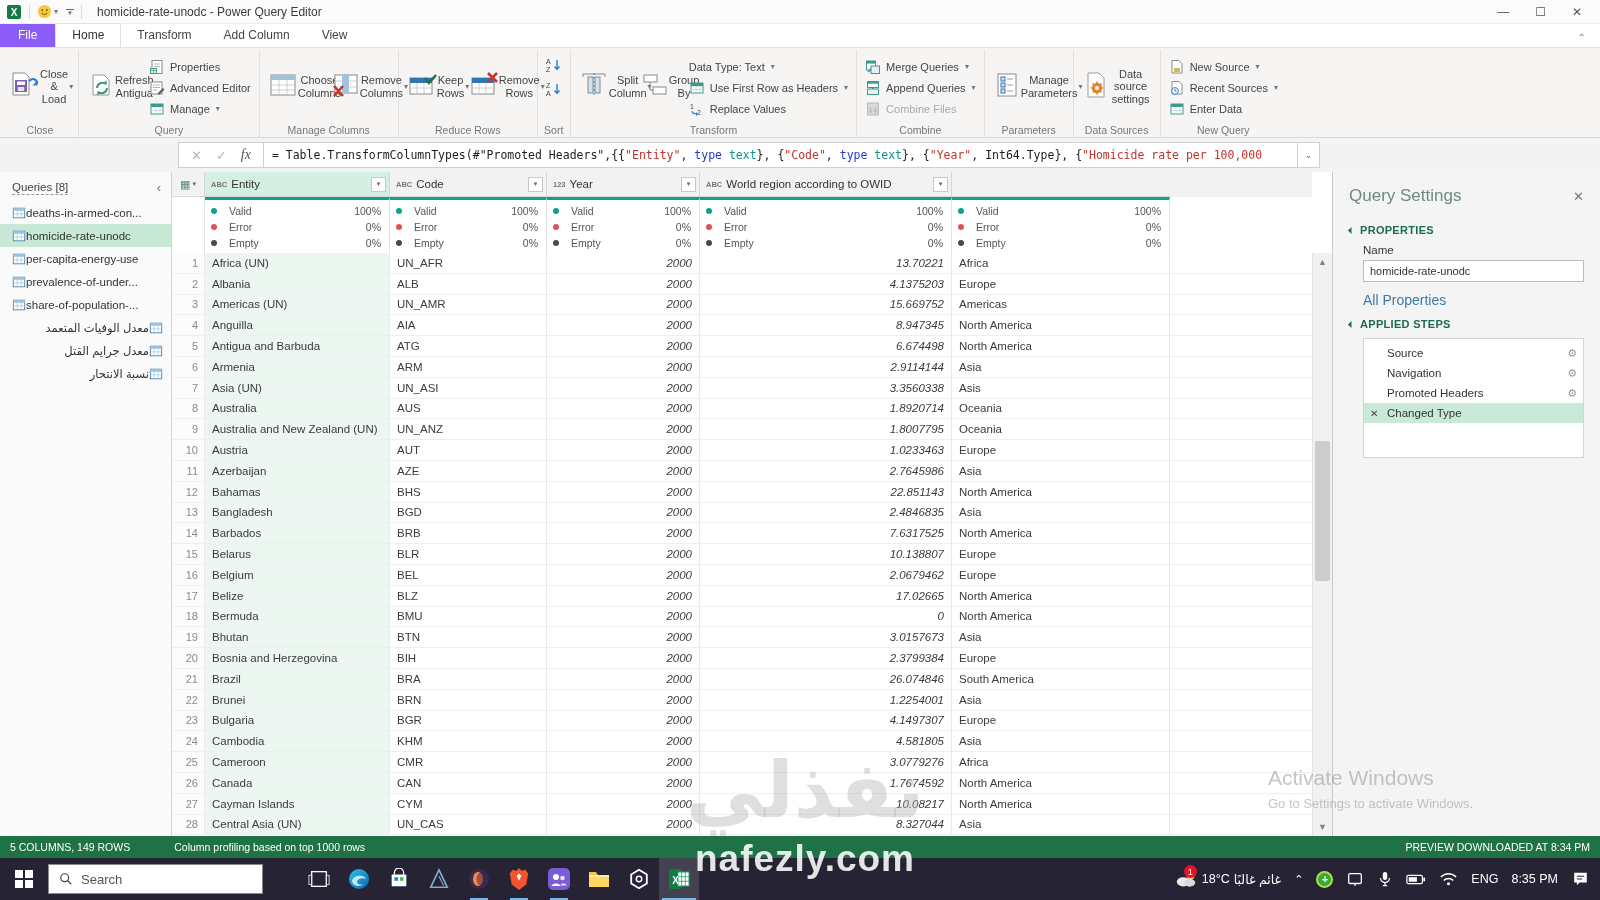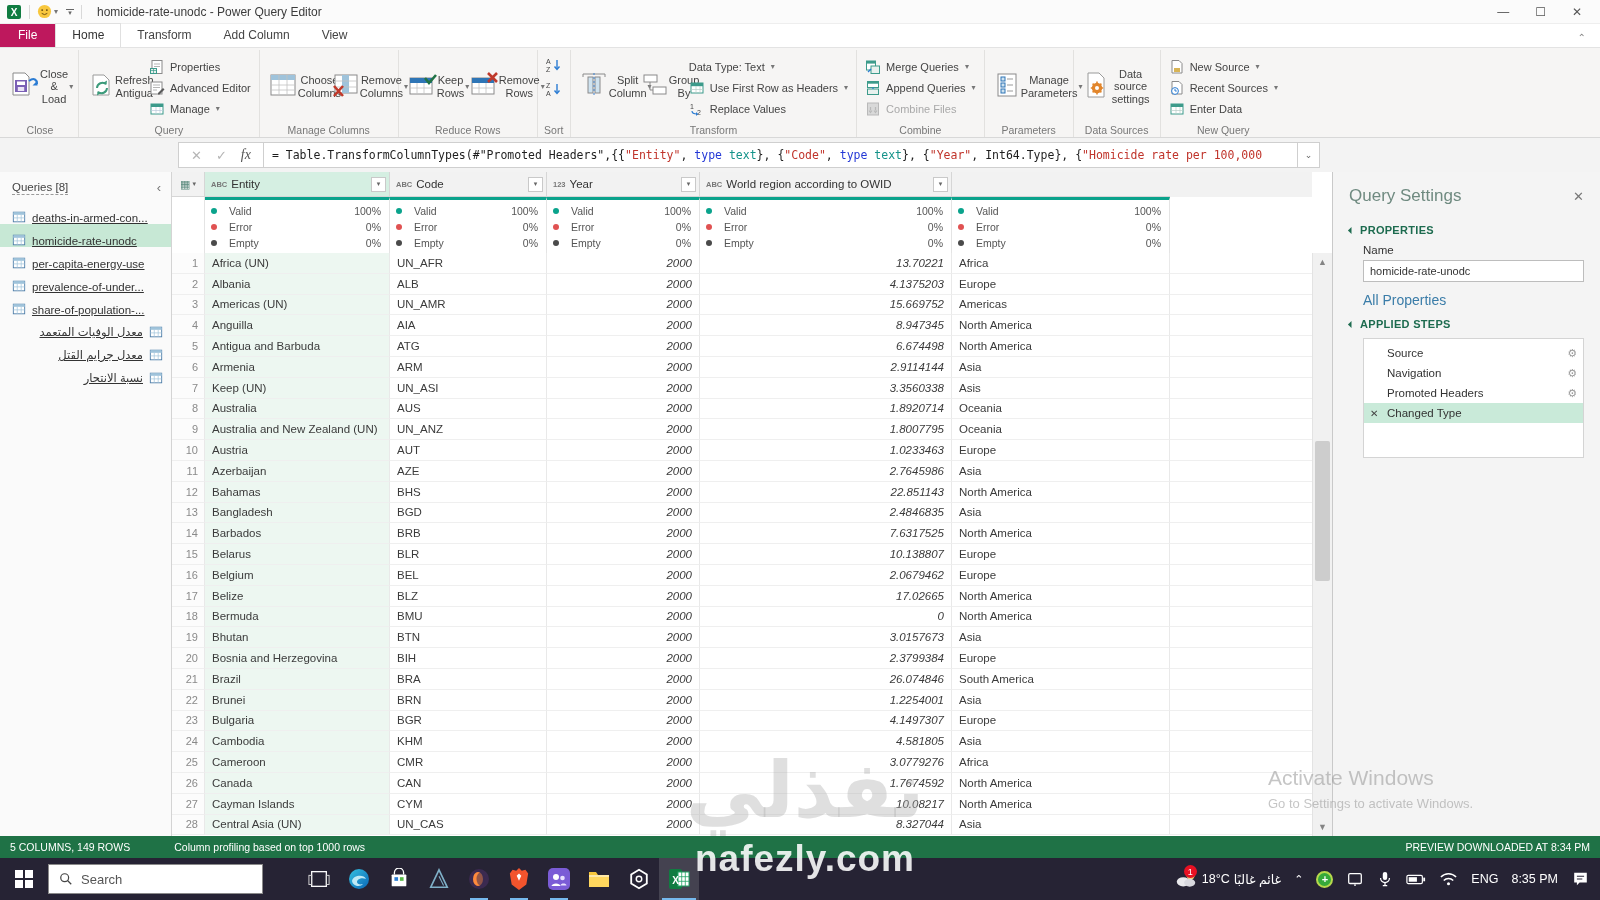--- a/index.html
+++ b/index.html
@@ -12,21 +12,21 @@
   .tb-title { font-size:12px; color:#3c3c3c; margin-left:8px; flex:1; }
   .winbtns { display:flex; gap:26px; padding-right:12px; color:#555; font-size:12px; }
   .winbtns span { cursor:default; }
   .smiley-wrap { display:flex; align-items:center; gap:2px; color:#777; font-size:8px; }
   .qat-ico { display:inline-flex; flex-direction:column; align-items:center; color:#666; font-size:7px; line-height:4px; margin-left:8px; }
   .qat-ico i { font-style:normal; border-top:1.5px solid #666; width:8px; height:2px; }
 
   
   .tabrow { height:24px; background:#ffffff; display:flex; align-items:flex-end; border-bottom:1px solid #e3e3e3; position:relative; }
   .tab { padding:4px 16px 5px; font-size:12px; color:#444; cursor:default; }
-  .tab.file { background:#be185d; color:#fff; padding:4px 18px 5px; }
+  .tab.file { background:#8b5cf6; color:#fff; padding:4px 18px 5px; }
   .tab.active { background:#fff; border:1px solid #e0e0e0; border-bottom:none; color:#333; }
   .ribbon-collapse { position:absolute; right:14px; bottom:4px; color:#888; font-size:10px; }
 
   
   .ribbon { height:90px; background:#f6f5f4; border-bottom:1px solid #d8d8d8; display:flex; align-items:stretch; padding:2px 2px 0 2px; }
   .rgroup { position:relative; display:flex; align-items:flex-start; gap:2px; padding:3px 8px 16px; border-right:1px solid #e2e1df; }
   .rgroup-label { position:absolute; bottom:1px; left:0; right:0; text-align:center; font-size:10.5px; color:#777; }
   .bigbtn { width:60px; min-height:64px; display:flex; flex-direction:row; align-items:center; text-align:center; font-size:11px; line-height:1.15; color:#444; padding-top:3px; cursor:default; }
   .bigbtn .bico { height:32px; display:flex; align-items:center; justify-content:center; margin-bottom:3px; }
   .smallcol { display:flex; flex-direction:column; justify-content:flex-start; gap:2px; padding-top:4px; }
@@ -46,21 +46,21 @@
   .fdrop { width:22px; background:#fff; border:1px solid #cfcfcf; border-left:none; display:flex; align-items:center; justify-content:center; color:#666; font-size:9px; }
 
   
   .main { display:flex; height:664px; }
 
   
   .sidebar { width:172px; background:#fafafa; border-right:1px solid #d4d4d4; padding-top:8px; }
   .sb-head { display:flex; align-items:center; justify-content:space-between; padding:0 10px 6px 12px; }
   .sb-head .lbl { font-size:11.5px; color:#444; border-bottom:1px dashed #9a9a9a; padding-bottom:1px; }
   .sb-head .coll { color:#777; font-size:13px; cursor:default; }
-  .qitem { height:23px; display:flex; align-items:flex-end; gap:6px; padding:0 8px 0 12px; font-size:11.5px; color:#333; cursor:default; white-space:nowrap; overflow:hidden;text-decoration:underline; }
+  .qitem { height:23px; display:flex; align-items:center; gap:0; padding:0 8px 0 12px; font-size:11.5px; color:#333; cursor:default; white-space:nowrap; overflow:hidden; }
   .qitem.selected { background:#c7e8d5; }
   .qitem.rtl { flex-direction:row-reverse; }
   .qitem svg { flex:0 0 14px; }
 
   
   .gridarea { width:1160px; position:relative; background:#fff; }
   .gridcontent { width:1140px; }
   .grow { display:grid; grid-template-columns:33px 185px 157px 153px 252px 218px 1fr; }
   .hrow { height:25px; background:#f2f2f2; }
   .hcell { display:flex; align-items:center; gap:4px; padding:0 3px 0 6px; border-right:1px solid #d6d6d6; border-bottom:1px solid #d6d6d6; font-size:11.5px; color:#333; overflow:hidden; white-space:nowrap; }
@@ -749,21 +749,21 @@
               <div class="dcell sel">Armenia</div>
               <div class="dcell">ARM</div>
               <div class="dcell num">2000</div>
               <div class="dcell num">2.9114144</div>
               <div class="dcell">Asia</div>
               <div class="dcell" style="border-right:none"></div>
             </div>
 
             <div class="grow drow">
               <div class="dcell gut">7</div>
-              <div class="dcell sel">Keep (UN)</div>
+              <div class="dcell sel">Asia (UN)</div>
               <div class="dcell">UN_ASI</div>
               <div class="dcell num">2000</div>
               <div class="dcell num">3.3560338</div>
               <div class="dcell">Asis</div>
               <div class="dcell" style="border-right:none"></div>
             </div>
 
             <div class="grow drow">
               <div class="dcell gut">8</div>
               <div class="dcell sel">Australia</div>

